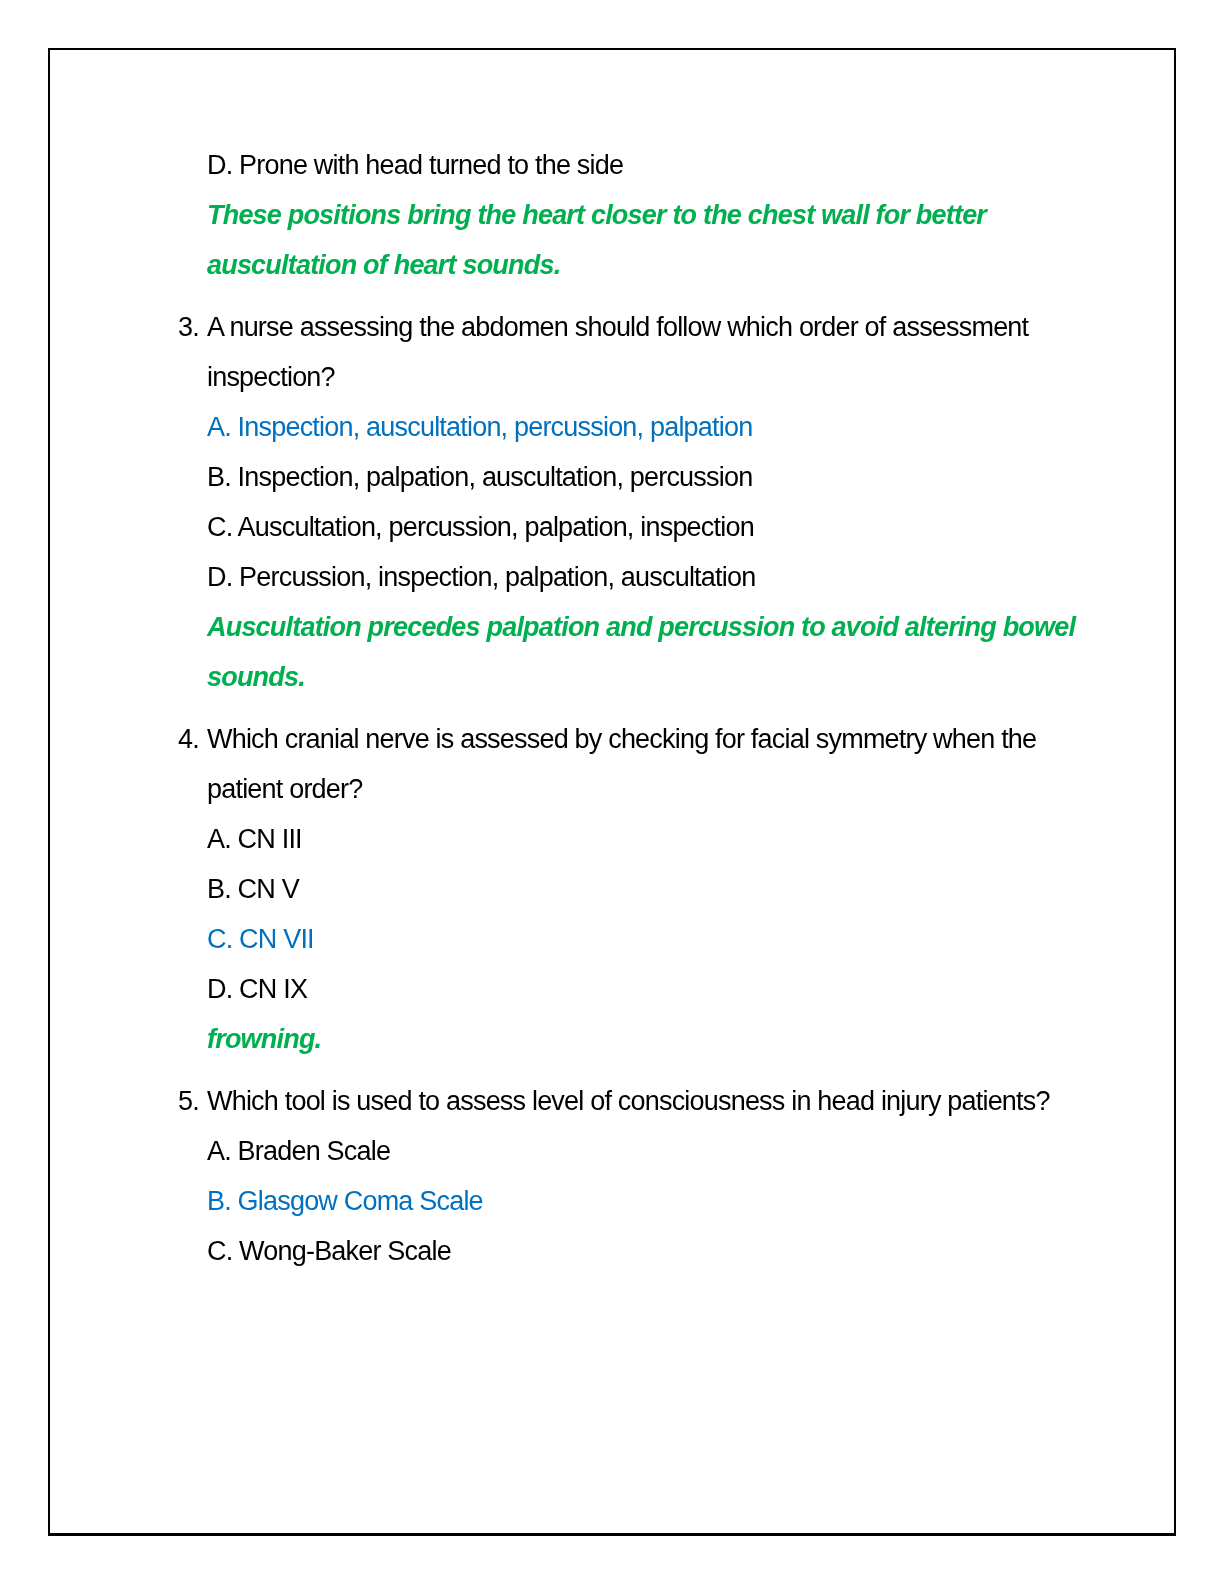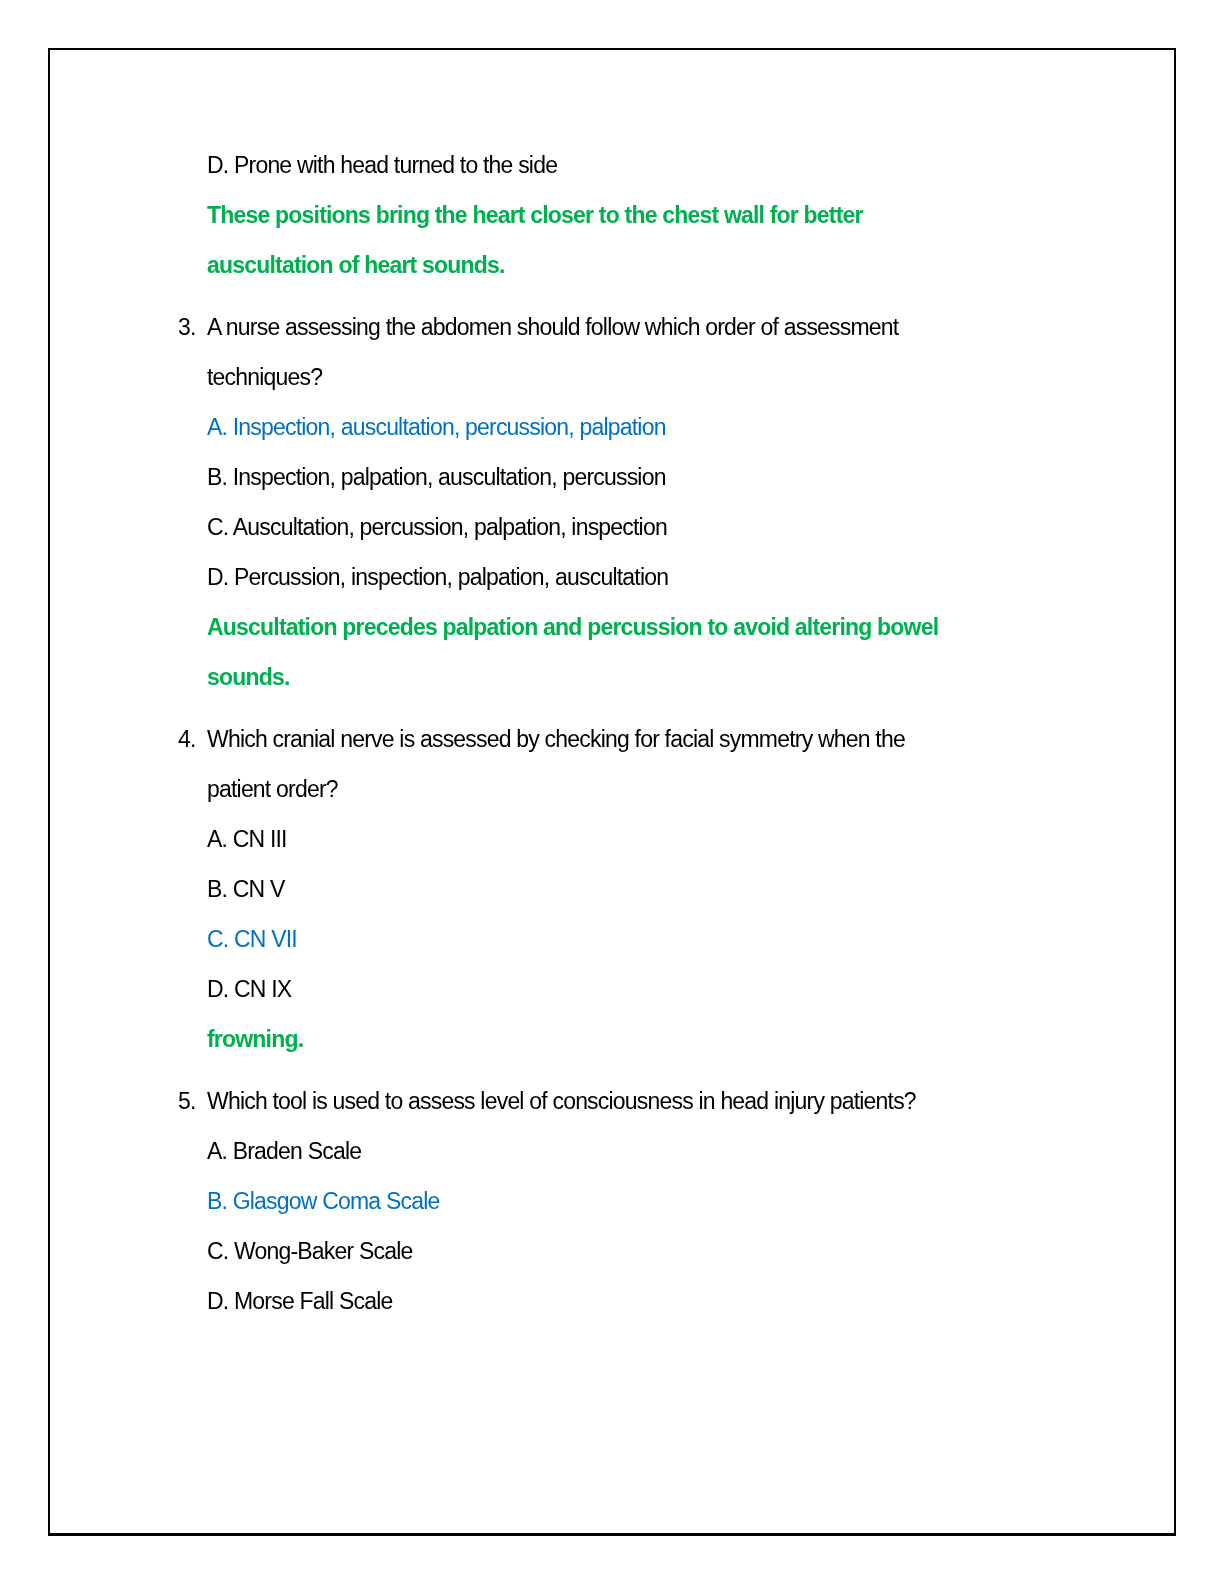--- a/index.html
+++ b/index.html
@@ -22,21 +22,21 @@
     height: 1488px;
     box-sizing: border-box;
     border: 2px solid var(--border-color, #000000);
     border-bottom-width: 3px;
     background: var(--page-bg, #ffffff);
   }
   .content {
     position: relative;
     padding: 90px 24px 0 157px;
     color: var(--body-color, #000000);
-    font-size: 23px;
+    font-size: 27px;
     letter-spacing: -0.8px;
   }
   .line {
     position: relative;
     line-height: 50px;
     height: 50px;
     white-space: nowrap;
   }
   .q-num {
     position: absolute;
@@ -46,40 +46,41 @@
   .question-block {
     margin-top: 12px;
   }
   .option.correct {
     color: var(--correct-color, #0070C0);
     font-weight: normal;
   }
   .explanation {
     color: var(--explanation-color, #00B050);
     font-weight: bold;
+    font-style: italic;
   }
 </style>
 </head>
 <body>
 
 <div class="page-border">
   <div class="content">
 
     <div class="continuation">
       <div class="line option">D. Prone with head turned to the side</div>
       <div class="line explanation">These positions bring the heart closer to the chest wall for better</div>
       <div class="line explanation">auscultation of heart sounds.</div>
     </div>
 
     <div class="question-block">
       <div class="line">
         <span class="q-num">3.</span>
         <span>A nurse assessing the abdomen should follow which order of assessment</span>
       </div>
-      <div class="line">techniques?</div>
+      <div class="line">inspection?</div>
       <div class="line option correct">A. Inspection, auscultation, percussion, palpation</div>
       <div class="line option">B. Inspection, palpation, auscultation, percussion</div>
       <div class="line option">C. Auscultation, percussion, palpation, inspection</div>
       <div class="line option">D. Percussion, inspection, palpation, auscultation</div>
       <div class="line explanation">Auscultation precedes palpation and percussion to avoid altering bowel</div>
       <div class="line explanation">sounds.</div>
     </div>
 
     <div class="question-block">
       <div class="line">
@@ -95,17 +96,16 @@
     </div>
 
     <div class="question-block">
       <div class="line">
         <span class="q-num">5.</span>
         <span>Which tool is used to assess level of consciousness in head injury patients?</span>
       </div>
       <div class="line option">A. Braden Scale</div>
       <div class="line option correct">B. Glasgow Coma Scale</div>
       <div class="line option">C. Wong-Baker Scale</div>
-      <div class="line option">D. Morse Fall Scale</div>
     </div>
 
   </div>
 </div>
 
 </body></html>

